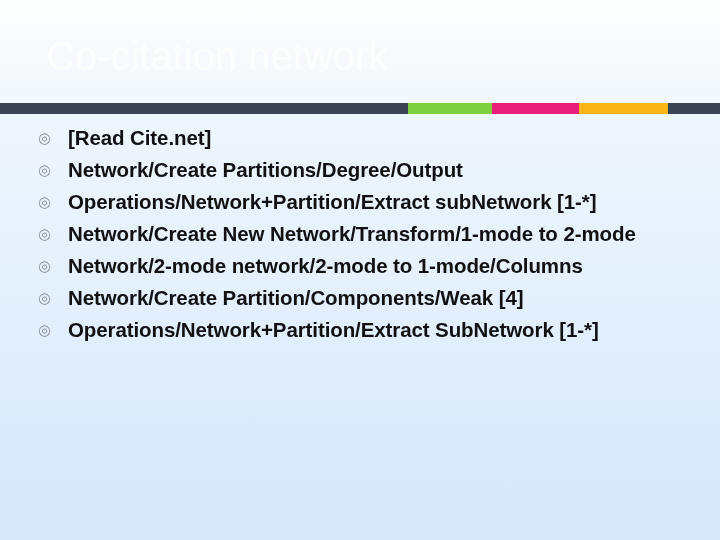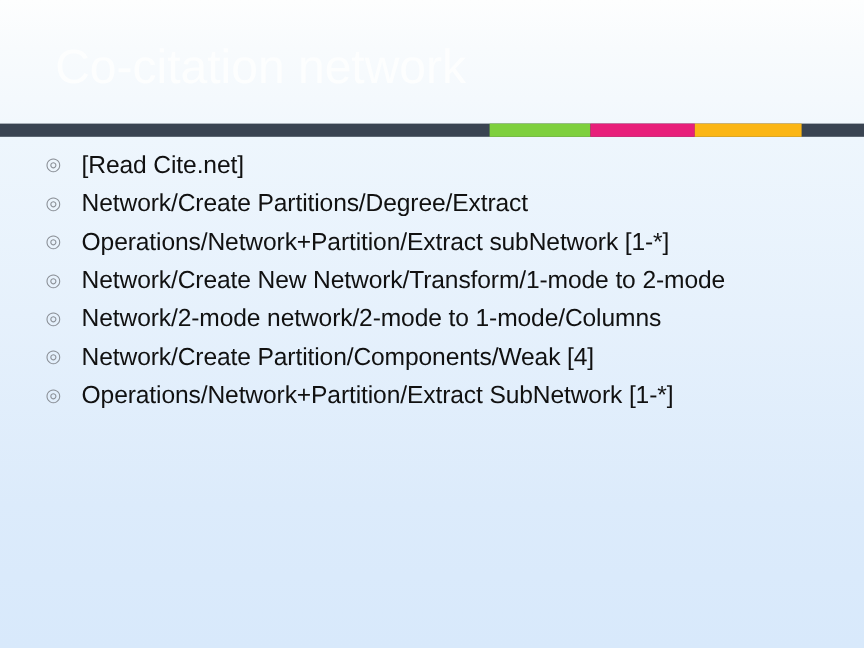--- a/index.html
+++ b/index.html
@@ -90,20 +90,21 @@
     left: 2px;
     top: 0px;
     width: 22px;
     font-size: 15px;
     line-height: 31px;
     color: #8a8f96;
     text-align: left;
   }
   .bullet-text {
     display: block;
+    font-weight: bold;
   }
 </style>
 </head>
 <body>
 
 <div id="slide">
 
   <div id="title-area">
     <h1 id="slide-title">Co-citation network</h1>
   </div>
@@ -114,21 +115,21 @@
     <div class="bar-seg" id="bar-seg-orange"></div>
   </div>
 
   <ul id="bullet-list">
     <li class="bullet-item">
       <span class="bullet-marker">◎</span>
       <span class="bullet-text">[Read Cite.net]</span>
     </li>
     <li class="bullet-item">
       <span class="bullet-marker">◎</span>
-      <span class="bullet-text">Network/Create Partitions/Degree/Extract</span>
+      <span class="bullet-text">Network/Create Partitions/Degree/Output</span>
     </li>
     <li class="bullet-item">
       <span class="bullet-marker">◎</span>
       <span class="bullet-text">Operations/Network+Partition/Extract subNetwork [1-*]</span>
     </li>
     <li class="bullet-item">
       <span class="bullet-marker">◎</span>
       <span class="bullet-text">Network/Create New Network/Transform/1-mode to 2-mode</span>
     </li>
     <li class="bullet-item">

